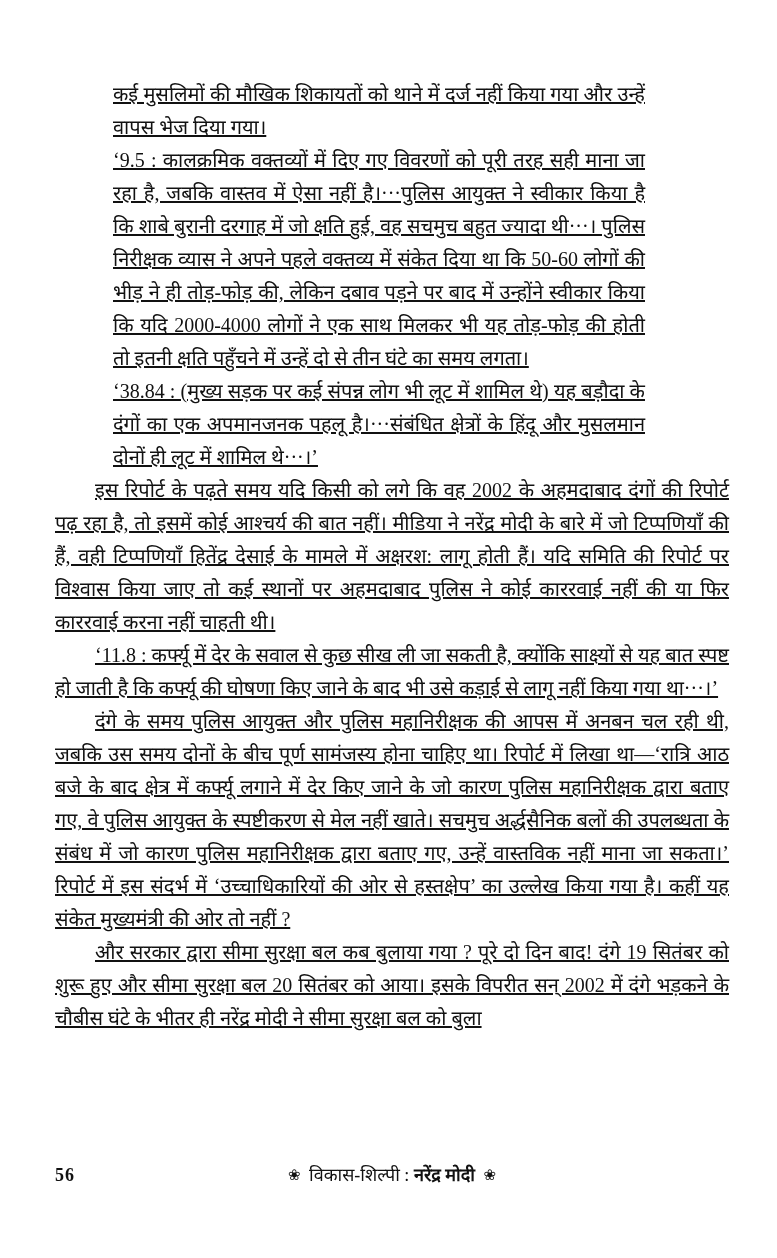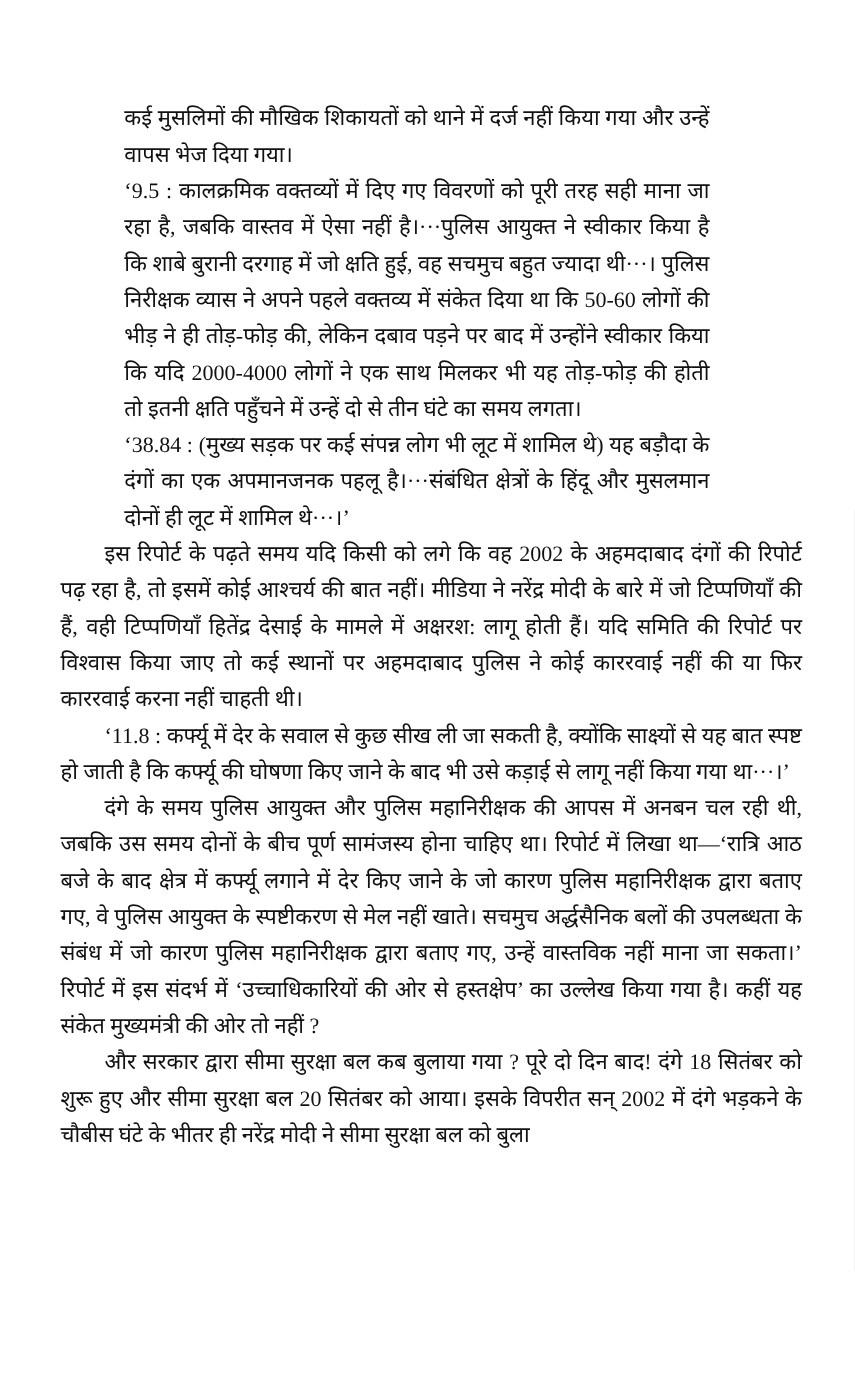--- a/index.html
+++ b/index.html
@@ -9,23 +9,24 @@
     width: 777px;
     height: 1258px;
     margin: 0 auto;
     background: #ffffff;
     color: #111111;
     font-family: "Liberation Serif", "DejaVu Serif", serif;
     overflow: hidden;
   }
   .content {
     position: absolute;
-    top: 92px;
+    top: 78px;
     left: 55px;
     width: 674px;
+    text-decoration: underline;
   }
   p {
     font-size: 20px;
     line-height: 33px;
     text-align: justify;
   }
   p.quote {
     margin-left: 58px;
     width: 532px;
   }
@@ -63,17 +64,26 @@
 
 <div class="page">
 
   <div class="content">
     <p class="quote">कई मुसलिमों की मौखिक शिकायतों को थाने में दर्ज नहीं किया गया और उन्हें वापस भेज दिया गया।</p>
     <p class="quote">‘9.5 : कालक्रमिक वक्तव्यों में दिए गए विवरणों को पूरी तरह सही माना जा रहा है, जबकि वास्तव में ऐसा नहीं है।···पुलिस आयुक्त ने स्वीकार किया है कि शाबे बुरानी दरगाह में जो क्षति हुई, वह सचमुच बहुत ज्यादा थी···। पुलिस निरीक्षक व्यास ने अपने पहले वक्तव्य में संकेत दिया था कि 50-60 लोगों की भीड़ ने ही तोड़-फोड़ की, लेकिन दबाव पड़ने पर बाद में उन्होंने स्वीकार किया कि यदि 2000-4000 लोगों ने एक साथ मिलकर भी यह तोड़-फोड़ की होती तो इतनी क्षति पहुँचने में उन्हें दो से तीन घंटे का समय लगता।</p>
     <p class="quote">‘38.84 : (मुख्य सड़क पर कई संपन्न लोग भी लूट में शामिल थे) यह बड़ौदा के दंगों का एक अपमानजनक पहलू है।···संबंधित क्षेत्रों के हिंदू और मुसलमान दोनों ही लूट में शामिल थे···।’</p>
     <p class="body indent">इस रिपोर्ट के पढ़ते समय यदि किसी को लगे कि वह 2002 के अहमदाबाद दंगों की रिपोर्ट पढ़ रहा है, तो इसमें कोई आश्चर्य की बात नहीं। मीडिया ने नरेंद्र मोदी के बारे में जो टिप्पणियाँ की हैं, वही टिप्पणियाँ हितेंद्र देसाई के मामले में अक्षरश: लागू होती हैं। यदि समिति की रिपोर्ट पर विश्वास किया जाए तो कई स्थानों पर अहमदाबाद पुलिस ने कोई काररवाई नहीं की या फिर काररवाई करना नहीं चाहती थी।</p>
     <p class="body indent">‘11.8 : कर्फ्यू में देर के सवाल से कुछ सीख ली जा सकती है, क्योंकि साक्ष्यों से यह बात स्पष्ट हो जाती है कि कर्फ्यू की घोषणा किए जाने के बाद भी उसे कड़ाई से लागू नहीं किया गया था···।’</p>
     <p class="body indent">दंगे के समय पुलिस आयुक्त और पुलिस महानिरीक्षक की आपस में अनबन चल रही थी, जबकि उस समय दोनों के बीच पूर्ण सामंजस्य होना चाहिए था। रिपोर्ट में लिखा था—‘रात्रि आठ बजे के बाद क्षेत्र में कर्फ्यू लगाने में देर किए जाने के जो कारण पुलिस महानिरीक्षक द्वारा बताए गए, वे पुलिस आयुक्त के स्पष्टीकरण से मेल नहीं खाते। सचमुच अर्द्धसैनिक बलों की उपलब्धता के संबंध में जो कारण पुलिस महानिरीक्षक द्वारा बताए गए, उन्हें वास्तविक नहीं माना जा सकता।’ रिपोर्ट में इस संदर्भ में ‘उच्चाधिकारियों की ओर से हस्तक्षेप’ का उल्लेख किया गया है। कहीं यह संकेत मुख्यमंत्री की ओर तो नहीं ?</p>
-    <p class="body indent">और सरकार द्वारा सीमा सुरक्षा बल कब बुलाया गया ? पूरे दो दिन बाद! दंगे 18 सितंबर को शुरू हुए और सीमा सुरक्षा बल 20 सितंबर को आया। इसके विपरीत सन् 2002 में दंगे भड़कने के चौबीस घंटे के भीतर ही नरेंद्र मोदी ने सीमा सुरक्षा बल को बुला</p>
+    <p class="body indent">और सरकार द्वारा सीमा सुरक्षा बल कब बुलाया गया ? पूरे दो दिन बाद! दंगे 19 सितंबर को शुरू हुए और सीमा सुरक्षा बल 20 सितंबर को आया। इसके विपरीत सन् 2002 में दंगे भड़कने के चौबीस घंटे के भीतर ही नरेंद्र मोदी ने सीमा सुरक्षा बल को बुला</p>
   </div>
 
+  <div class="footer">
+    <span class="page-number">56</span>
+    <span class="running-title">
+      <span class="ornament">❀</span>
+      <span>विकास-शिल्पी :</span>
+      <span class="bold">नरेंद्र मोदी</span>
+      <span class="ornament">❀</span>
+    </span>
+  </div>
 
 </div>
 
 </body></html>

